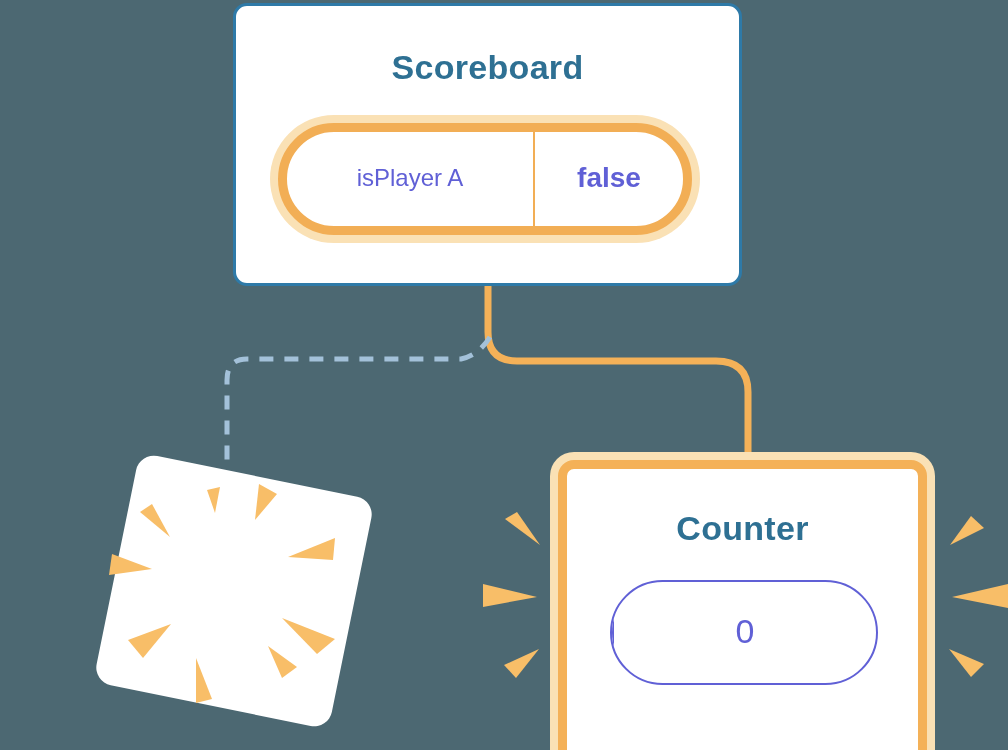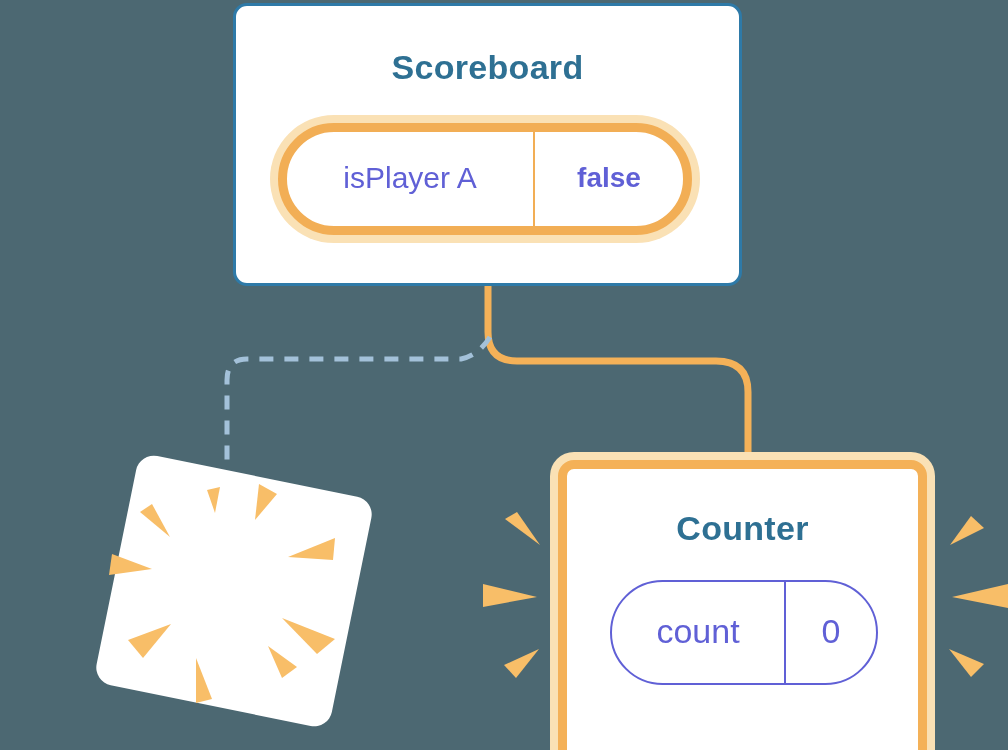--- a/index.html
+++ b/index.html
@@ -59,21 +59,21 @@
   #counter-pill{
     left:43px;top:111px;width:268px;height:105px;
     border:2px solid var(--state-indigo,#6060D6);
   }
   .pill-cell{
     display:flex;align-items:center;justify-content:center;
     color:var(--state-indigo,#6060D6);
     box-sizing:border-box;
     padding-bottom:3px;
   }
-  #scoreboard-pill .pill-key{width:246px;font-size:30px;}
+  #scoreboard-pill .pill-key{width:246px;font-size:24px;}
   #scoreboard-pill .pill-value{
     flex:1;font-size:28px;font-weight:700;
     border-left:2px solid var(--pill-ring-orange,#F2AE55);
   }
   #counter-pill .pill-key{width:172px;font-size:34px;}
   #counter-pill .pill-value{
     flex:1;font-size:34px;
     border-left:2px solid var(--state-indigo,#6060D6);
   }
 
@@ -128,18 +128,17 @@
     <div class="card-title" style="top:42px">Scoreboard</div>
     <div id="scoreboard-pill" class="state-pill">
       <div class="pill-cell pill-key">isPlayer A</div>
       <div class="pill-cell pill-value">false</div>
     </div>
   </div>
 
   <div id="counter-card" class="component-card">
     <div class="card-title" style="top:40px">Counter</div>
     <div id="counter-pill" class="state-pill">
-      <div class="pill-cell pill-key">count</div>
       <div class="pill-cell pill-value">0</div>
     </div>
   </div>
 
 </div>
 
 </body></html>

